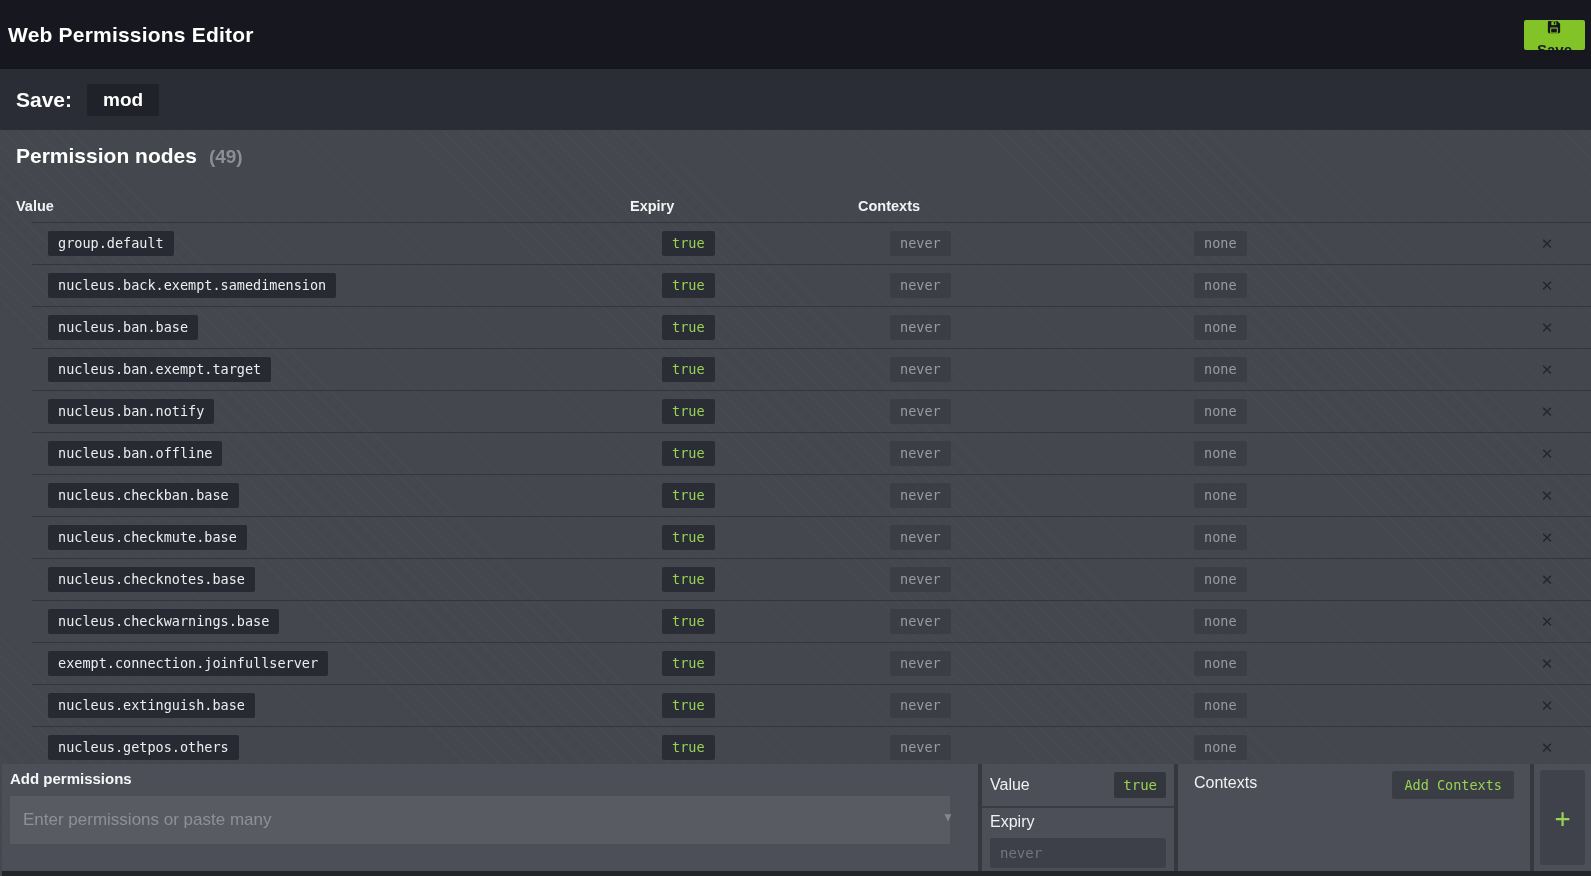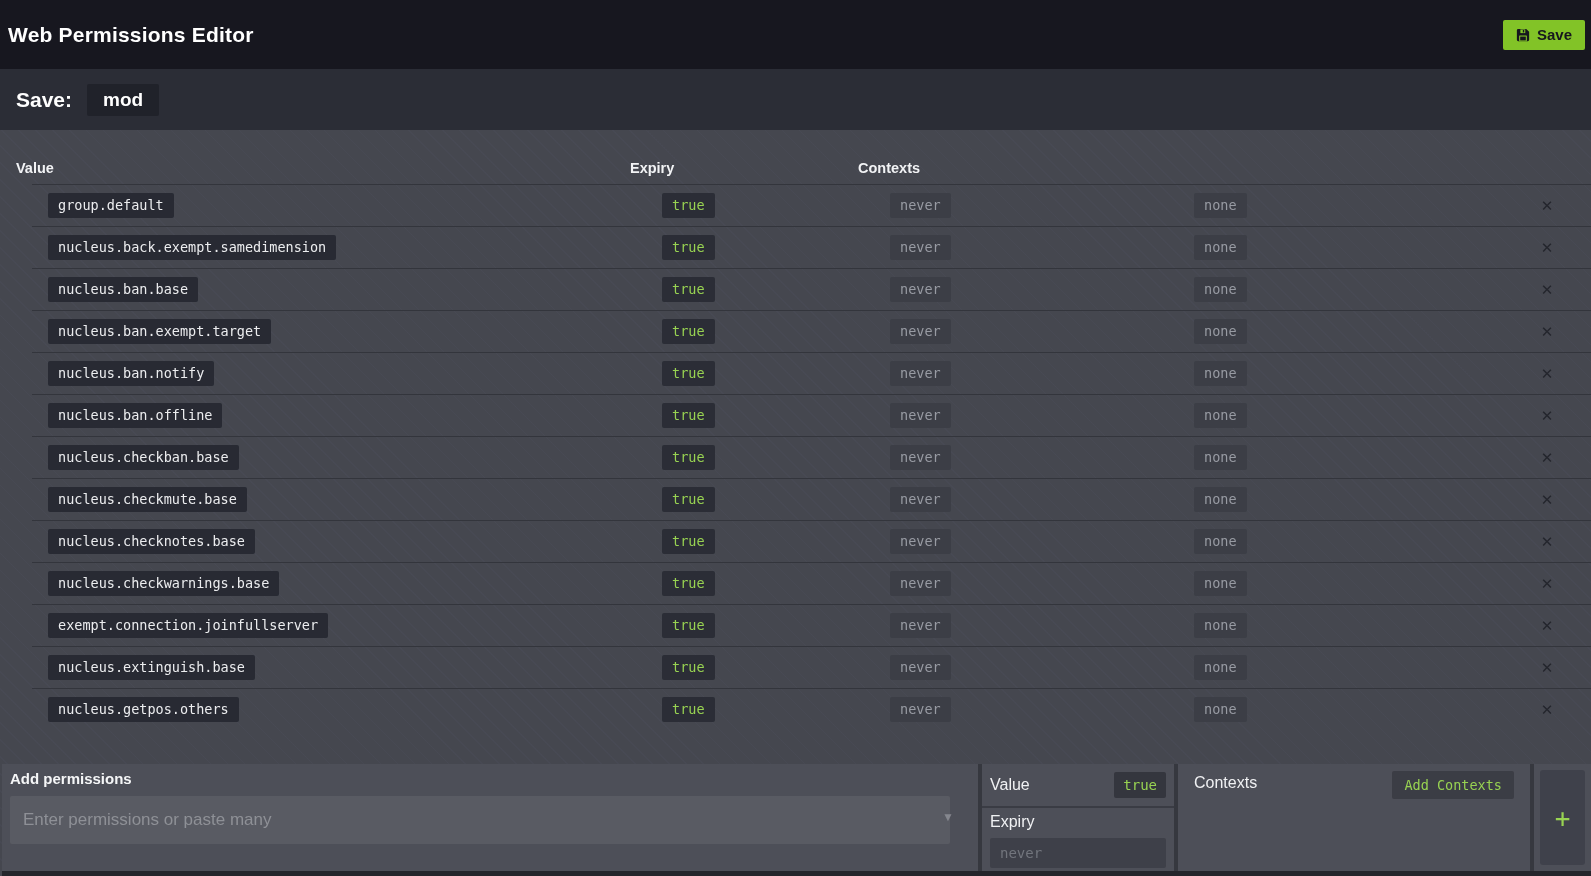--- a/index.html
+++ b/index.html
@@ -16,21 +16,21 @@
     position:absolute;top:0;left:0;right:0;height:69px;
     background:#17171f;display:flex;align-items:center;
     padding:0 6px 0 8px;box-sizing:border-box;
   }
   .app-title{color:#ffffff;font-size:21px;font-weight:700;letter-spacing:.2px;}
   .spacer{flex:1;}
   .save-btn{
     background:#82c327;color:#16161e;border:none;cursor:pointer;
     height:30px;padding:0 13px;border-radius:2px;
     font-family:"Liberation Sans", sans-serif;
-    font-size:15px;font-weight:700;display:flex;align-items:center;gap:7px;
+    font-size:15px;font-weight:700;display:flex;align-items:center;gap:7px;flex-direction:column;
   }
 
   
   .group-bar{
     position:absolute;top:69px;left:0;right:0;height:61px;
     background:#2b2d36;display:flex;align-items:center;
     padding:0 16px;box-sizing:border-box;gap:15px;
   }
   .group-label{color:#ffffff;font-size:21px;font-weight:700;}
   .group-badge{
@@ -145,20 +145,24 @@
     <span>Save</span>
   </button>
 </div>
 
 <div class="group-bar">
   <span class="group-label">Save:</span>
   <span class="group-badge">mod</span>
 </div>
 
 <div class="main">
+  <div class="section-head">
+    <h2 class="section-title">Permission nodes</h2>
+    <span class="section-count">(49)</span>
+  </div>
 
   <div class="grid-cols thead">
     <div class="th">Value</div>
     <div class="th">Expiry</div>
     <div class="th">Contexts</div>
     <div class="th"></div>
   </div>
 
   <div>
   <div class="grid-cols row">

